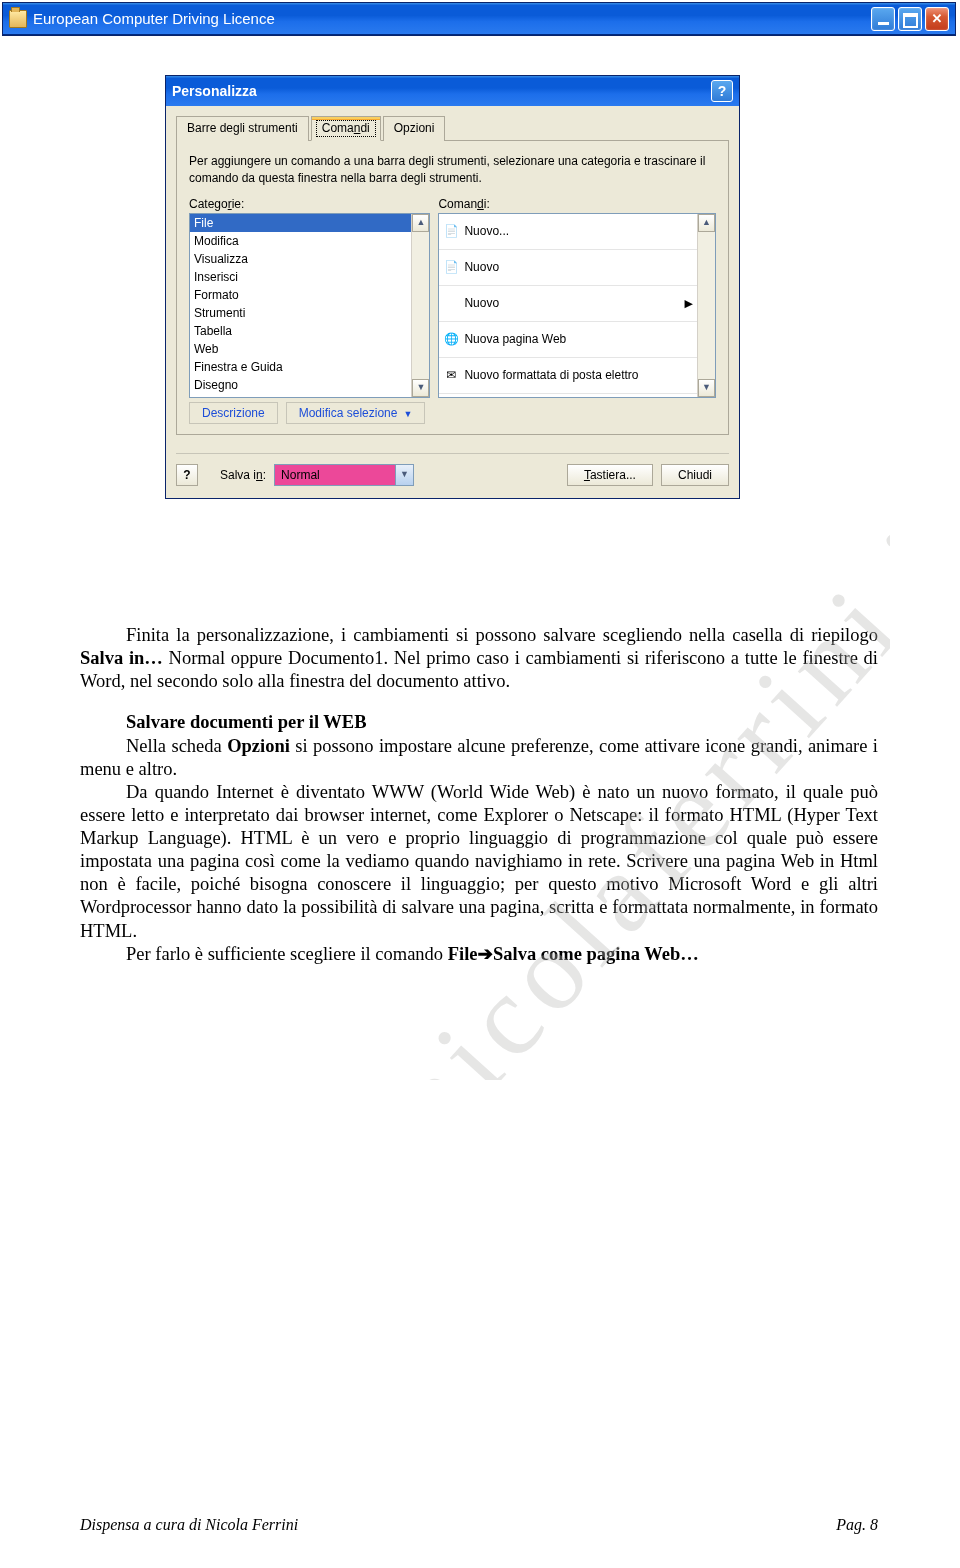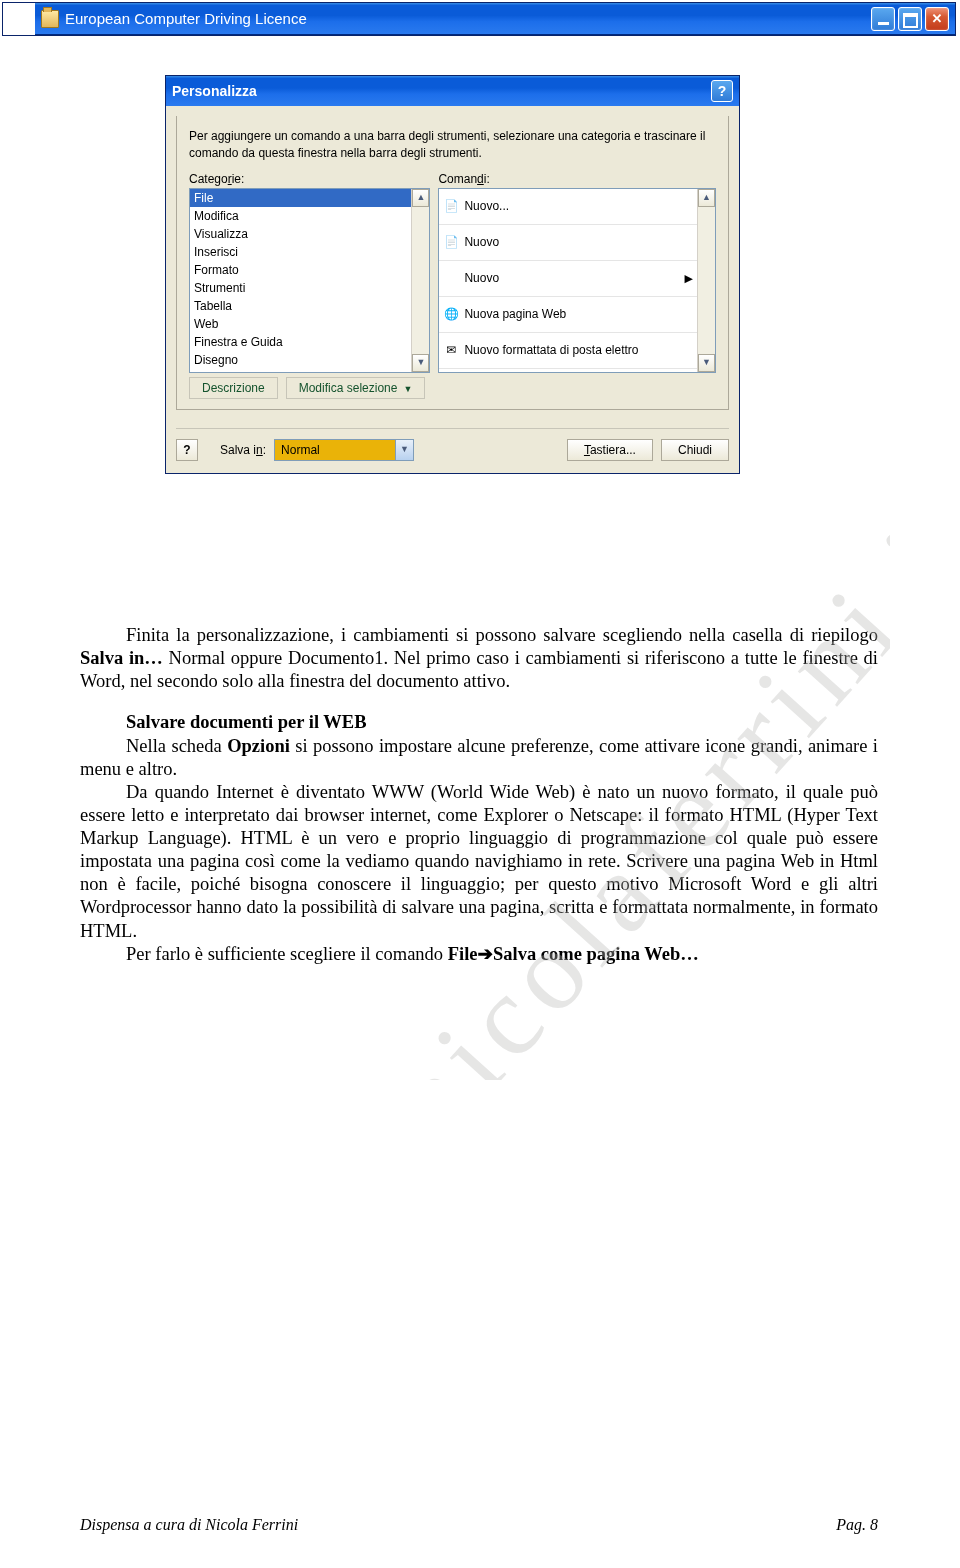--- a/index.html
+++ b/index.html
@@ -14,21 +14,20 @@
     position: relative;
   }
 
   
   .parent-window {
     position: absolute;
     left: 2px; top: 2px;
     width: 954px;
     border: 1px solid #0a246a;
     background: #fff;
-    padding-left: 32px;
   }
   .title-bar {
     height: 32px;
     background: linear-gradient(to bottom, #3a8fe6 0%, #0a5bd8 8%, #0a5bd8 40%, #1c6eea 60%, #2a7aef 100%);
     display: flex;
     align-items: center;
     color: #fff;
     font-family: "Trebuchet MS", Tahoma, sans-serif;
     font-size: 15px;
     padding: 0 6px;
@@ -164,21 +163,21 @@
   .sb-track{flex:1;}
 
   .cmd-icon { width:16px; height:16px; display:inline-block; font-size:12px; line-height:16px; text-align:center; }
   .cmd-row .arrow-right { margin-left:auto; font-size:11px; }
 
   .sel-row { margin-top:12px; font-size:12px; color:#888; }
   .sel-btns { display:flex; gap:8px; margin-top:4px; }
   .btn-disabled {
     border:1px solid #c7c5b8;
     background: #ece9d8;
-    color:#14532d;
+    color:#1d4ed8;
     padding:3px 12px;
     font-size:12px;
   }
   .btn-disabled .dd { margin-left:6px; font-size:9px; }
 
   .small-hr {
     border:none; border-top:1px solid #c7c5b8; margin:18px 0 10px;
   }
 
   .bottom-row {
@@ -188,21 +187,21 @@
     width:22px; height:22px;
     border:1px solid #aca899;
     background:linear-gradient(to bottom,#fff,#ece9d8);
     text-align:center; line-height:20px;
     font-weight:bold;
   }
   .bottom-row .salva-label { margin-left:14px; }
   .bottom-row .combo {
     width:140px; height:22px;
     border:1px solid #7f9db9;
-    background:#eab308;
+    background:#ec4899;
     display:flex; align-items:center;
   }
   .bottom-row .combo span { flex:1; padding:0 6px; font-size:12px; }
   .bottom-row .combo .cbtn { width:18px; height:20px; background:linear-gradient(to bottom,#e8f0fa,#b8d1ef); border-left:1px solid #7f9db9; text-align:center; font-size:9px; line-height:18px; color:#4a5b7a;}
   .bottom-row .flex { flex:1; }
   .win-button {
     border:1px solid #aca899;
     background:linear-gradient(to bottom,#fff,#ece9d8);
     padding:3px 16px;
     font-size:12px;
@@ -266,20 +265,25 @@
 </div>
 
 <div class="dialog">
   <div class="dialog-title">
     <span>Personalizza</span>
     <span class="spacer"></span>
     <div class="help-btn">?</div>
   </div>
   <div class="dialog-body">
 
+    <div class="tabs">
+      <div class="tab"><span>Barre degli strumenti</span></div>
+      <div class="tab active focus"><span>Coma<span class="underline">n</span>di</span></div>
+      <div class="tab"><span>Opzioni</span></div>
+    </div>
 
     <div class="tab-panel">
       <div class="instruction">Per aggiungere un comando a una barra degli strumenti, selezionare una categoria e trascinare il comando da questa finestra nella barra degli strumenti.</div>
 
       <div class="lists">
 
         <div class="list-col">
           <span class="list-label">Catego<span class="underline">r</span>ie:</span>
           <div class="listbox">
             <div class="items">

